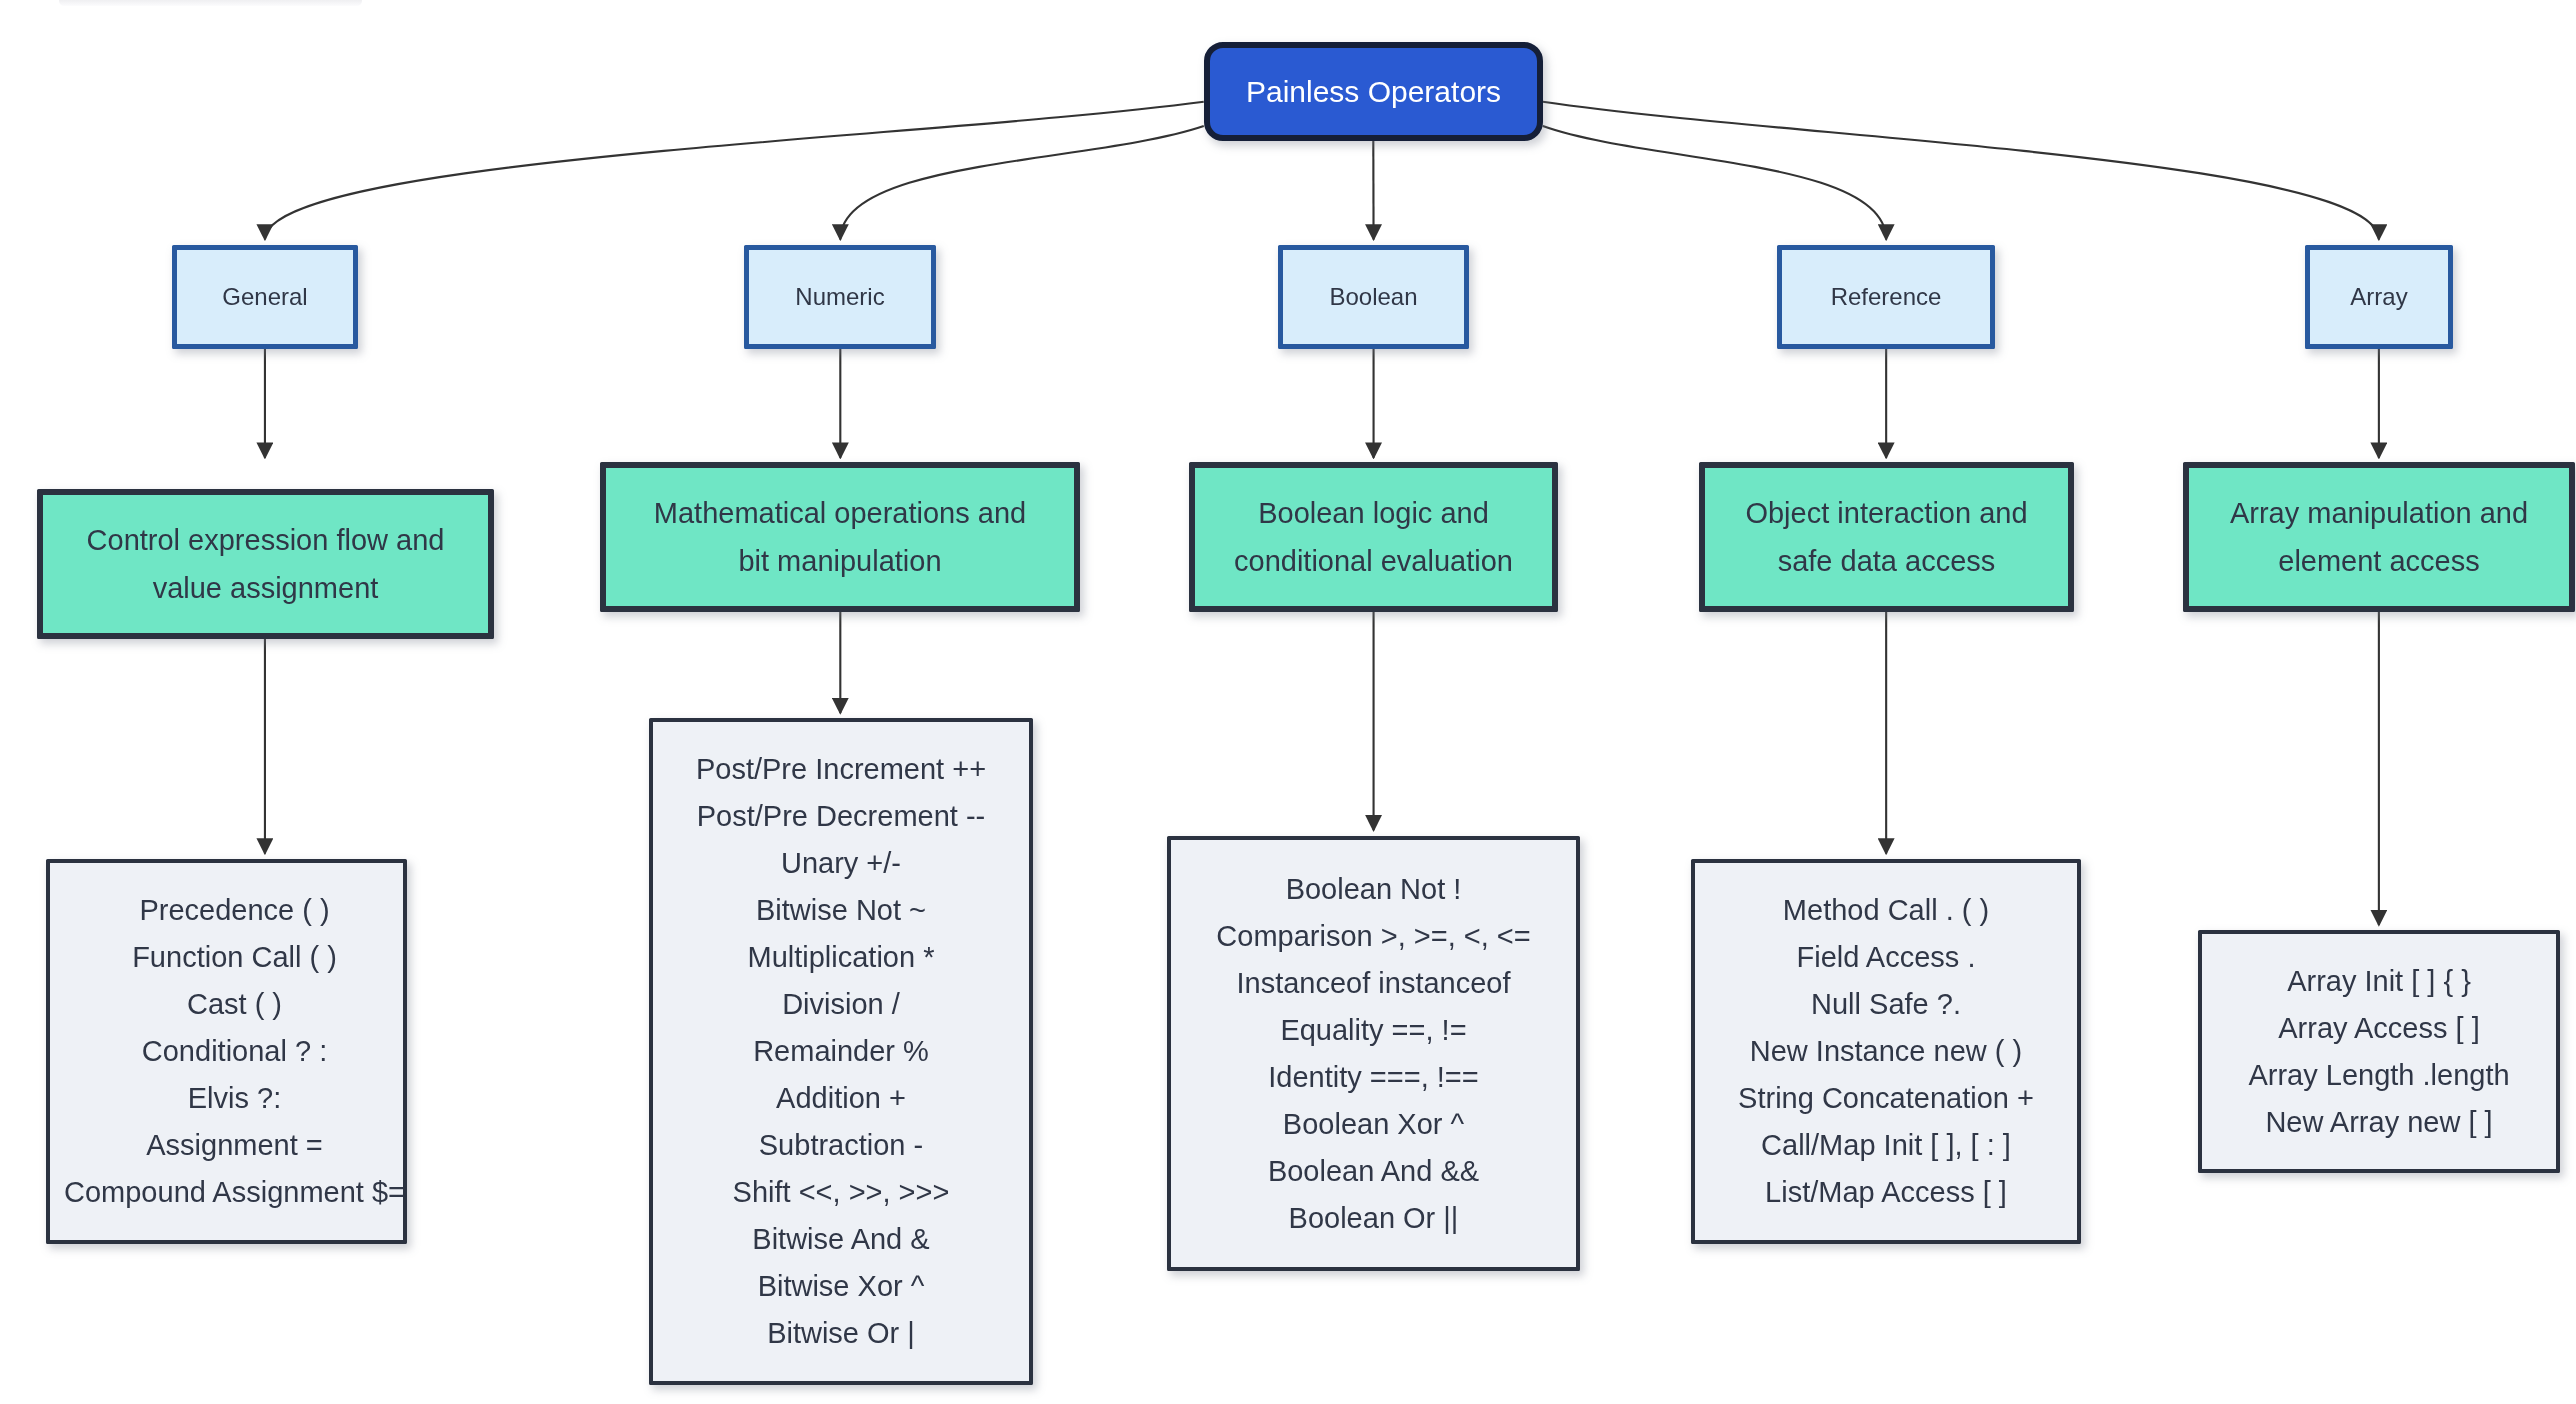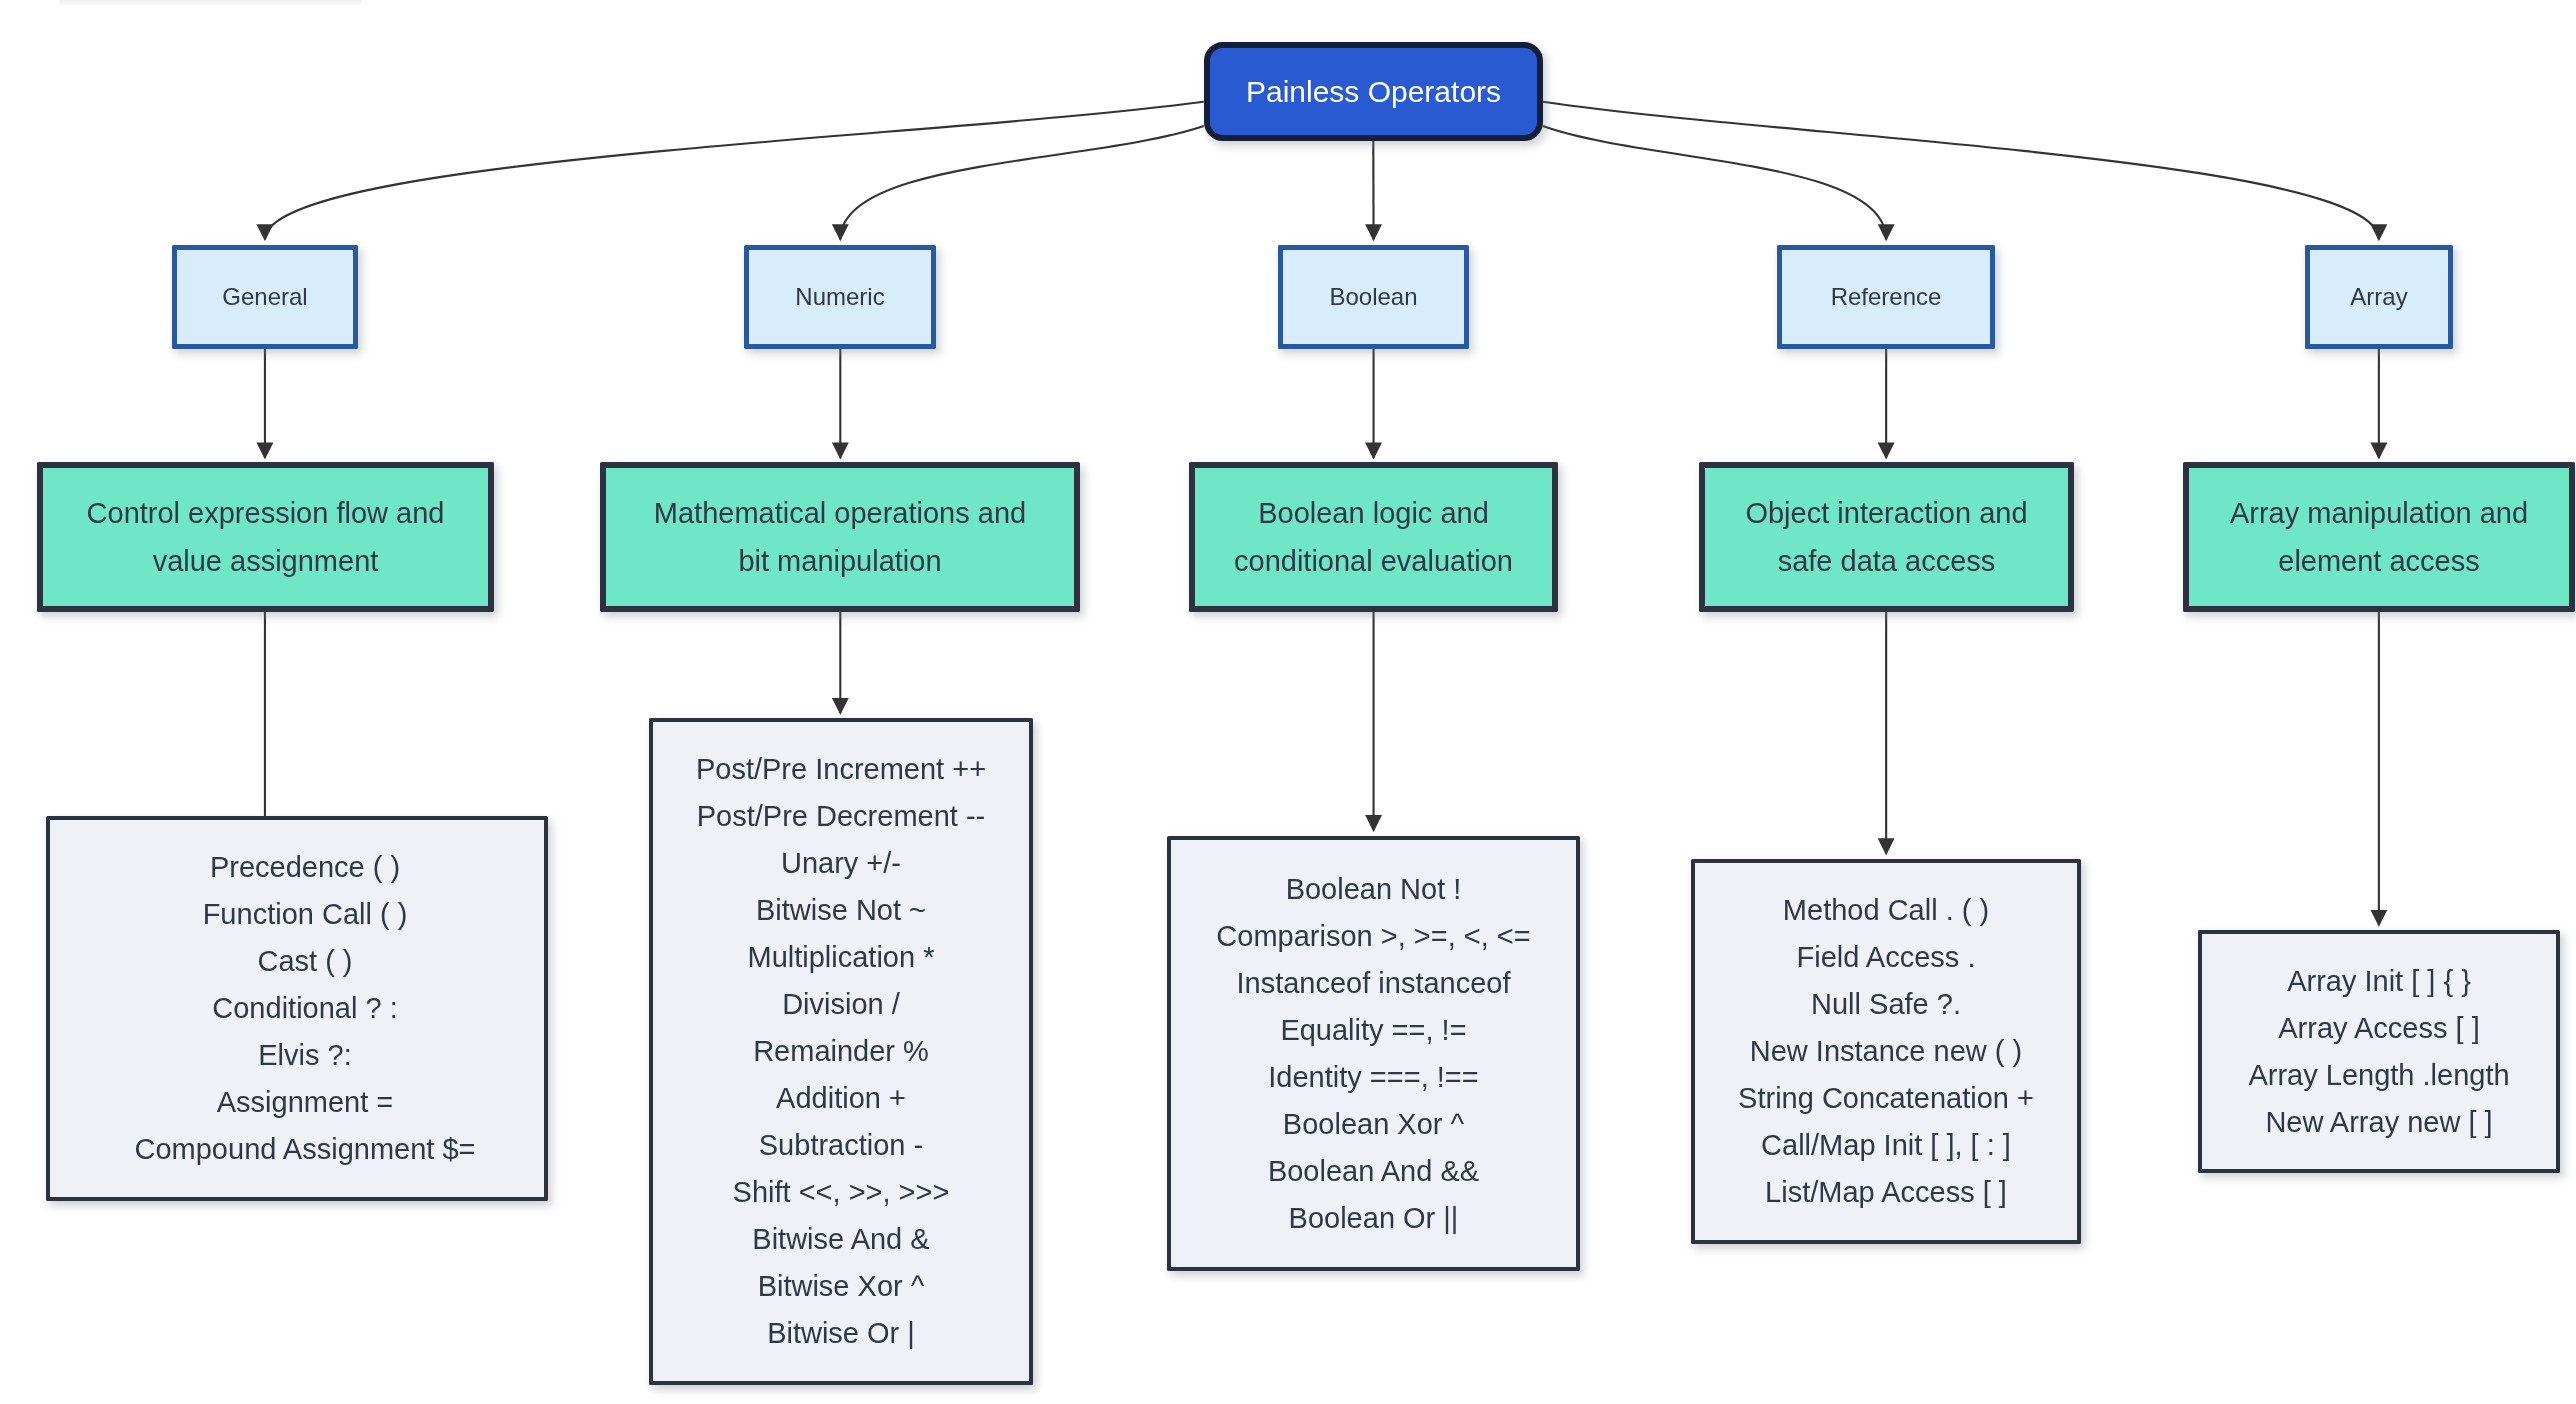--- a/index.html
+++ b/index.html
@@ -64,25 +64,25 @@
   </svg>
 
   <div class="node root-node" style="left:1204px;top:42px;width:339px;height:99px;border-radius:19px;">
     <span>Painless Operators</span>
   </div>
 
     <div class="branch">
       <div class="node category-node" style="left: 172px; top: 245px; width: 186px; height: 104px;">
         <span>General</span>
       </div>
-      <div class="node summary-node" style="left: 37px; top: 462px; width: 457px; height: 150px;">
+      <div class="node summary-node" style="left: 37px; top: 489px; width: 457px; height: 150px;">
         <span>Control expression flow and</span>
         <span>value assignment</span>
       </div>
-      <div class="node leaf-node" style="left: 46px; top: 816px; width: 502px; height: 385px; padding-left: 16px;">
+      <div class="node leaf-node" style="left: 46px; top: 859px; width: 361px; height: 385px; padding-left: 16px;">
         <span>Precedence ( )</span>
         <span>Function Call ( )</span>
         <span>Cast ( )</span>
         <span>Conditional ? :</span>
         <span>Elvis ?:</span>
         <span>Assignment =</span>
         <span>Compound Assignment $=</span>
       </div>
     </div>
 

